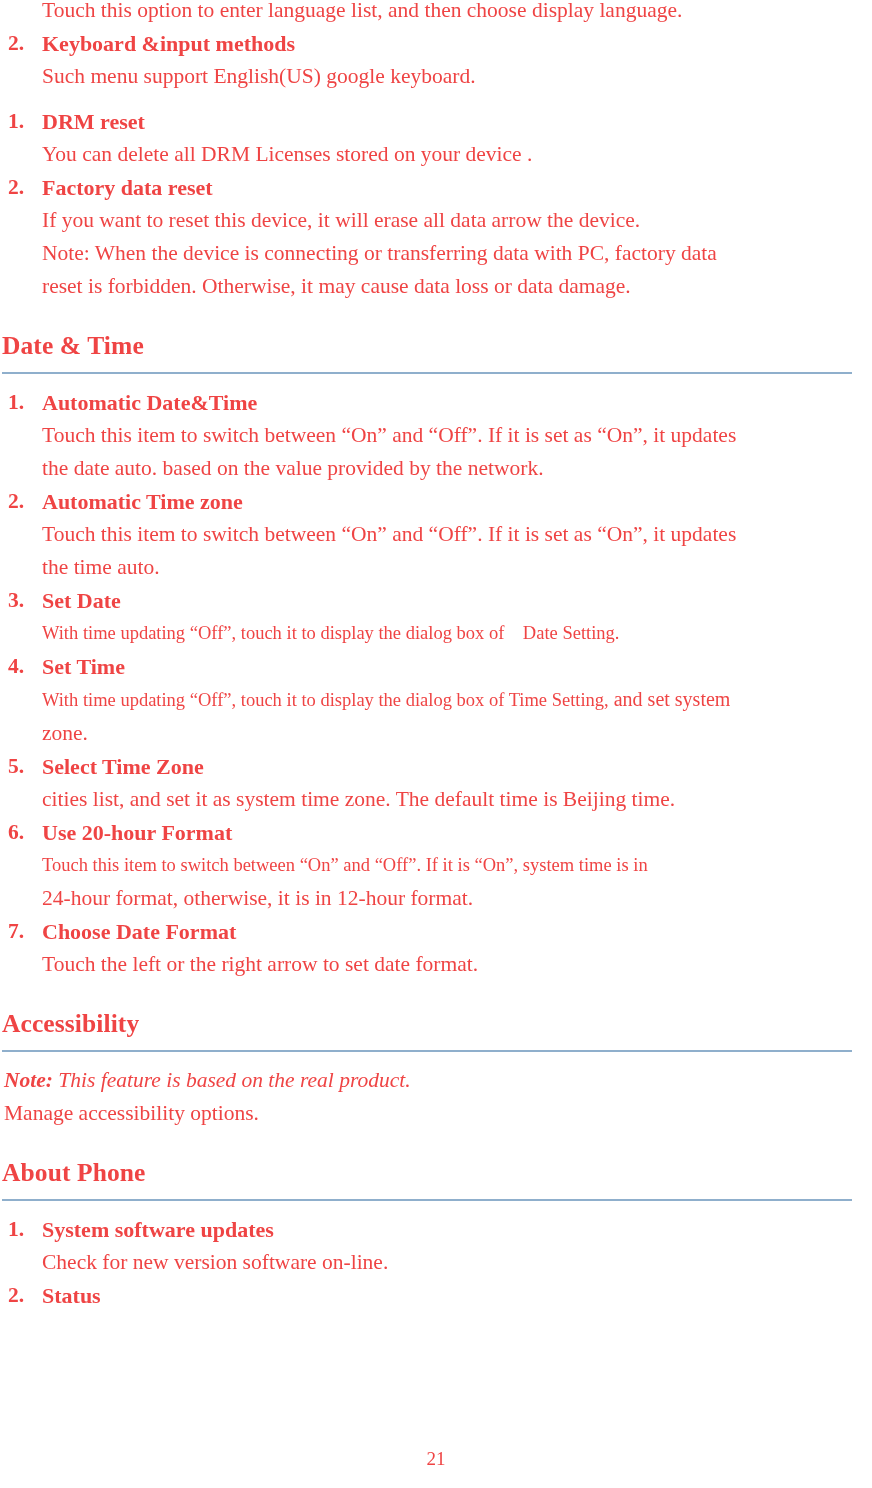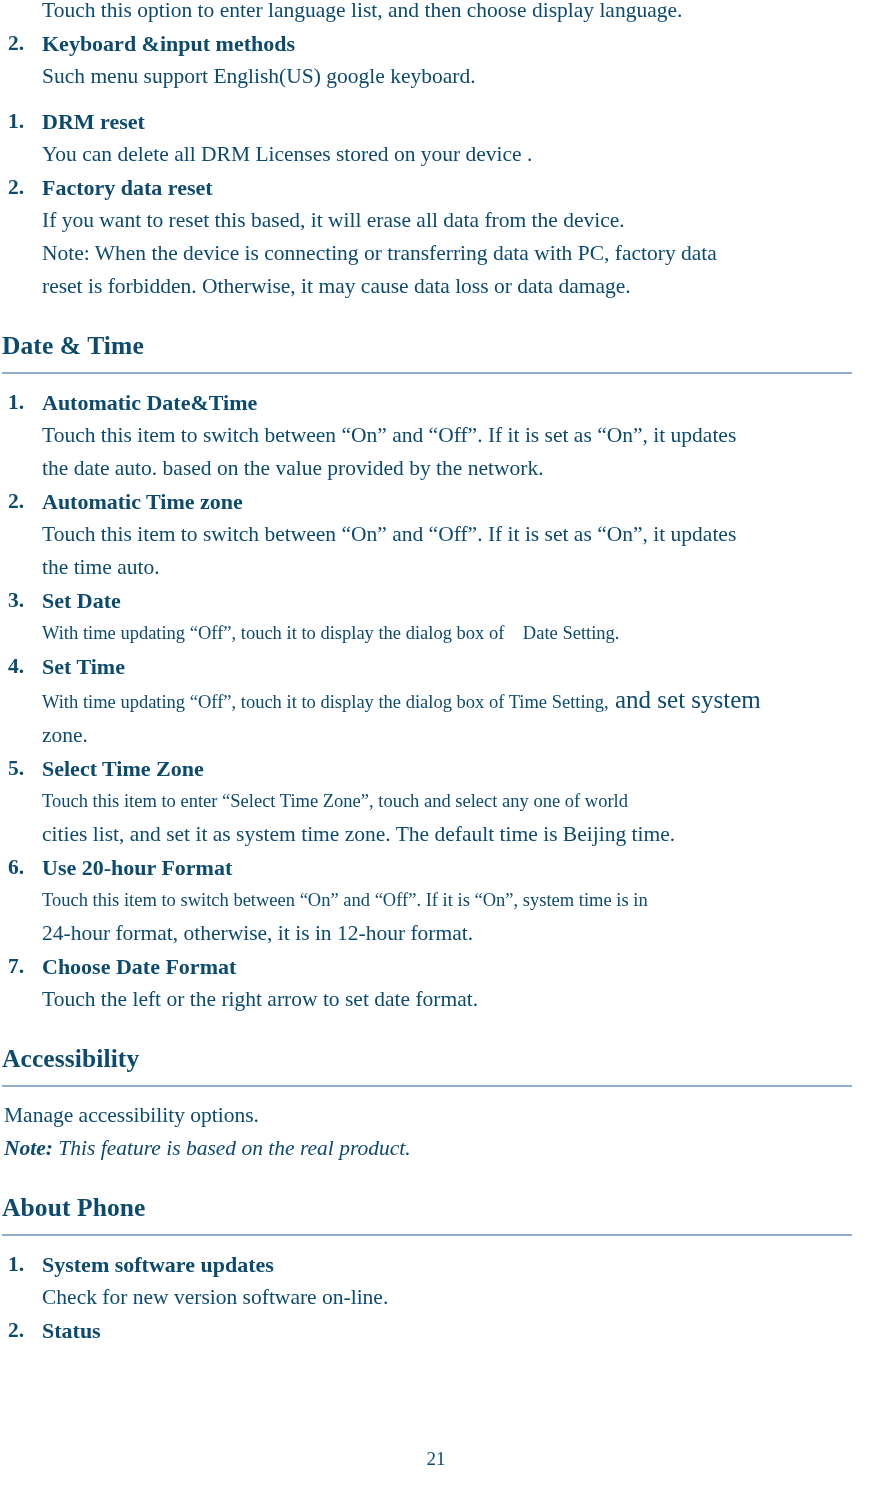--- a/index.html
+++ b/index.html
@@ -6,40 +6,40 @@
     margin: 0;
     padding: 0;
     background: #ffffff;
   }
   .page {
     position: relative;
     width: 872px;
     height: 1488px;
     background: #ffffff;
     font-family: "Liberation Serif", "DejaVu Serif", serif;
-    color: #0c4a6e;
+    color: #ef4444;
     overflow: hidden;
     box-sizing: border-box;
     padding: 0 20px 0 2px;
   }
   .content {
     width: 850px;
   }
 
   
   .line {
     font-size: 21.5px;
     line-height: 33px;
     white-space: pre-wrap;
   }
   .line.small {
     font-size: 18.5px;
   }
   .sz-big {
-    font-size: 25px;
+    font-size: 20px;
     margin-top: 8px;
   }
 
   
   .top-clip {
     margin-top: -6px;
   }
 
   
   .heading {
@@ -137,21 +137,21 @@
       </div>
       <div class="body">
         <div class="line">You can delete all DRM Licenses stored on your device .</div>
       </div>
 
       <div class="item">
         <span class="item-num">2.</span>
         <span class="item-title">Factory data reset</span>
       </div>
       <div class="body">
-        <div class="line">If you want to reset this based, it will erase all data from the device.</div>
+        <div class="line">If you want to reset this device, it will erase all data arrow the device.</div>
         <div class="line">Note: When the device is connecting or transferring data with PC, factory data</div>
         <div class="line">reset is forbidden. Otherwise, it may cause data loss or data damage.</div>
       </div>
 
     </div>
 
     <div class="heading-block">
       <h2 class="heading">Date &amp; Time</h2>
       <hr class="rule" style="border-top-color: rgb(143, 175, 204);">
     </div>
@@ -190,21 +190,20 @@
       <div class="body">
         <div class="line small"><span>With time updating “Off”, touch it to display the dialog box of Time Setting,</span><span class="sz-big"> and set system</span></div>
         <div class="line">zone.</div>
       </div>
 
       <div class="item">
         <span class="item-num">5.</span>
         <span class="item-title">Select Time Zone</span>
       </div>
       <div class="body">
-        <div class="line small">Touch this item to enter “Select Time Zone”, touch and select any one of world</div>
         <div class="line">cities list, and set it as system time zone. The default time is Beijing time.</div>
       </div>
 
       <div class="item">
         <span class="item-num">6.</span>
         <span class="item-title">Use 20-hour Format</span>
       </div>
       <div class="body">
         <div class="line small">Touch this item to switch between “On” and “Off”. If it is “On”, system time is in</div>
         <div class="line">24-hour format, otherwise, it is in 12-hour format.</div>
@@ -218,22 +217,22 @@
         <div class="line">Touch the left or the right arrow to set date format.</div>
       </div>
 
     </div>
 
     <div class="heading-block">
       <h2 class="heading">Accessibility</h2>
       <hr class="rule" style="border-top-color: rgb(143, 175, 204);">
     </div>
     <div class="after-rule plain">
+      <div class="line"><span class="note-label">Note:</span><span class="note-text"> This feature is based on the real product.</span></div>
       <div class="line">Manage accessibility options.</div>
-      <div class="line"><span class="note-label">Note:</span><span class="note-text"> This feature is based on the real product.</span></div>
     </div>
 
     <div class="heading-block">
       <h2 class="heading">About Phone</h2>
       <hr class="rule" style="border-top-color: rgb(143, 175, 204);">
     </div>
     <div class="after-rule">
 
       <div class="item">
         <span class="item-num">1.</span>

